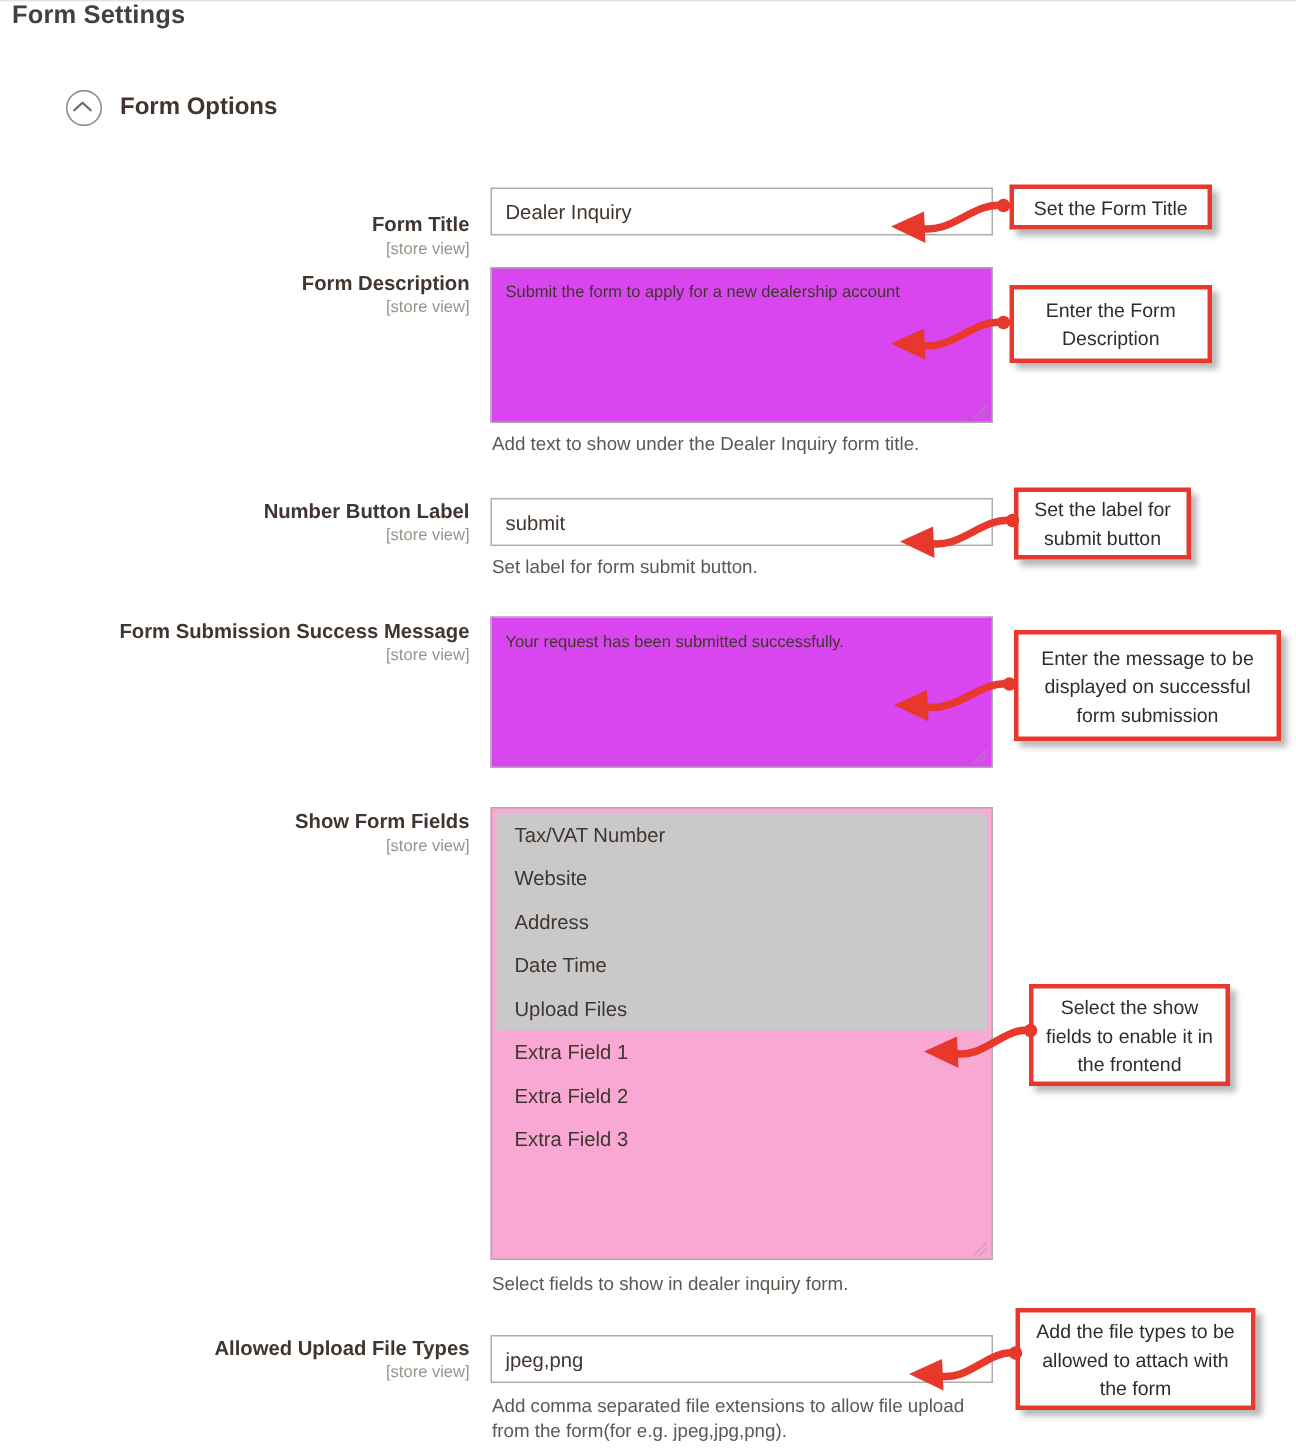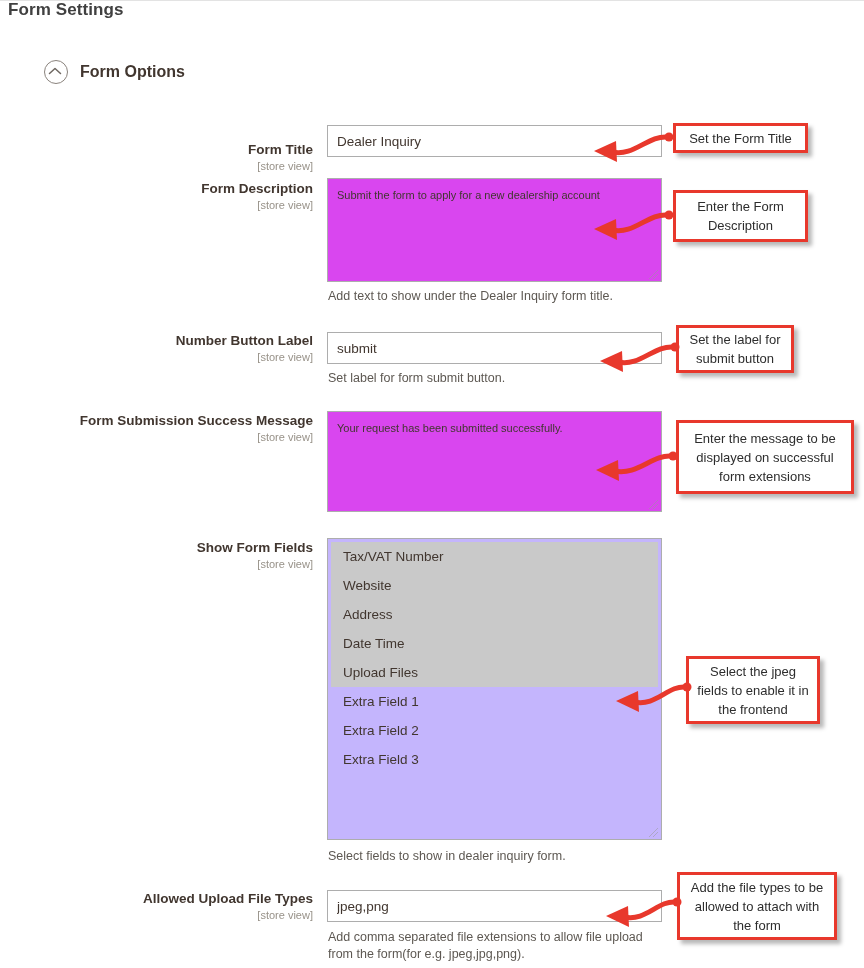--- a/index.html
+++ b/index.html
@@ -71,21 +71,21 @@
     width:12px;height:12px;opacity:.55;
   }
   .help{
     position:absolute;left:328px;
     font-size:12.5px;color:#5d5852;line-height:17px;
   }
 
   
   .multi{
     position:absolute;left:327px;top:538px;width:335px;height:302px;
-    box-sizing:border-box;border:1px solid #adadad;background:#c4b5fd;
+    box-sizing:border-box;border:1px solid #adadad;background:#f9a8d4;
     padding:3px;
   }
   .multi .opts{position:relative;height:100%;}
   .opt{
     font-size:13.5px;color:#41362f;
     padding:0 0 0 12px;
     height:29px;line-height:29px;
     white-space:nowrap;
   }
   .opt.sel{background:#c9c9c9;}
@@ -197,28 +197,28 @@
   <circle cx="109" cy="18" r="4.5" fill="#e8382c"></circle>
 </svg>
 
 <div class="callout" style="left:676px;top:325px;width:118px;height:48px;">Set the label for submit button</div>
 <svg class="arrow" style="left:562px;top:330px;" width="118" height="45">
   <path d="M112 17 C 92 15, 78 37, 56 32" stroke="#e8382c" stroke-width="5" fill="none" stroke-linecap="round"></path>
   <polygon points="60,21 38,31 61,42" fill="#e8382c"></polygon>
   <circle cx="113" cy="17" r="4.5" fill="#e8382c"></circle>
 </svg>
 
-<div class="callout" style="left:676px;top:420px;width:178px;height:74px;">Enter the message to be displayed on successful form extensions</div>
+<div class="callout" style="left:676px;top:420px;width:178px;height:74px;">Enter the message to be displayed on successful form submission</div>
 <svg class="arrow" style="left:560px;top:440px;" width="120" height="45">
   <path d="M112 16 C 92 14, 78 36, 54 31" stroke="#e8382c" stroke-width="5" fill="none" stroke-linecap="round"></path>
   <polygon points="58,20 36,30 59,41" fill="#e8382c"></polygon>
   <circle cx="113" cy="16" r="4.5" fill="#e8382c"></circle>
 </svg>
 
-<div class="callout" style="left:686px;top:656px;width:134px;height:68px;">Select the jpeg fields to enable it in the frontend</div>
+<div class="callout" style="left:686px;top:656px;width:134px;height:68px;">Select the show fields to enable it in the frontend</div>
 <svg class="arrow" style="left:604px;top:673px;" width="90" height="45">
   <path d="M82 14 C 64 12, 52 34, 30 29" stroke="#e8382c" stroke-width="5" fill="none" stroke-linecap="round"></path>
   <polygon points="34,18 12,28 35,39" fill="#e8382c"></polygon>
   <circle cx="83" cy="14" r="4.5" fill="#e8382c"></circle>
 </svg>
 
 <div class="callout" style="left:677px;top:872px;width:160px;height:68px;">Add the file types to be allowed to attach with the form</div>
 <svg class="arrow" style="left:588px;top:888px;" width="95" height="45">
   <path d="M88 14 C 70 12, 58 34, 36 29" stroke="#e8382c" stroke-width="5" fill="none" stroke-linecap="round"></path>
   <polygon points="40,18 18,28 41,39" fill="#e8382c"></polygon>

